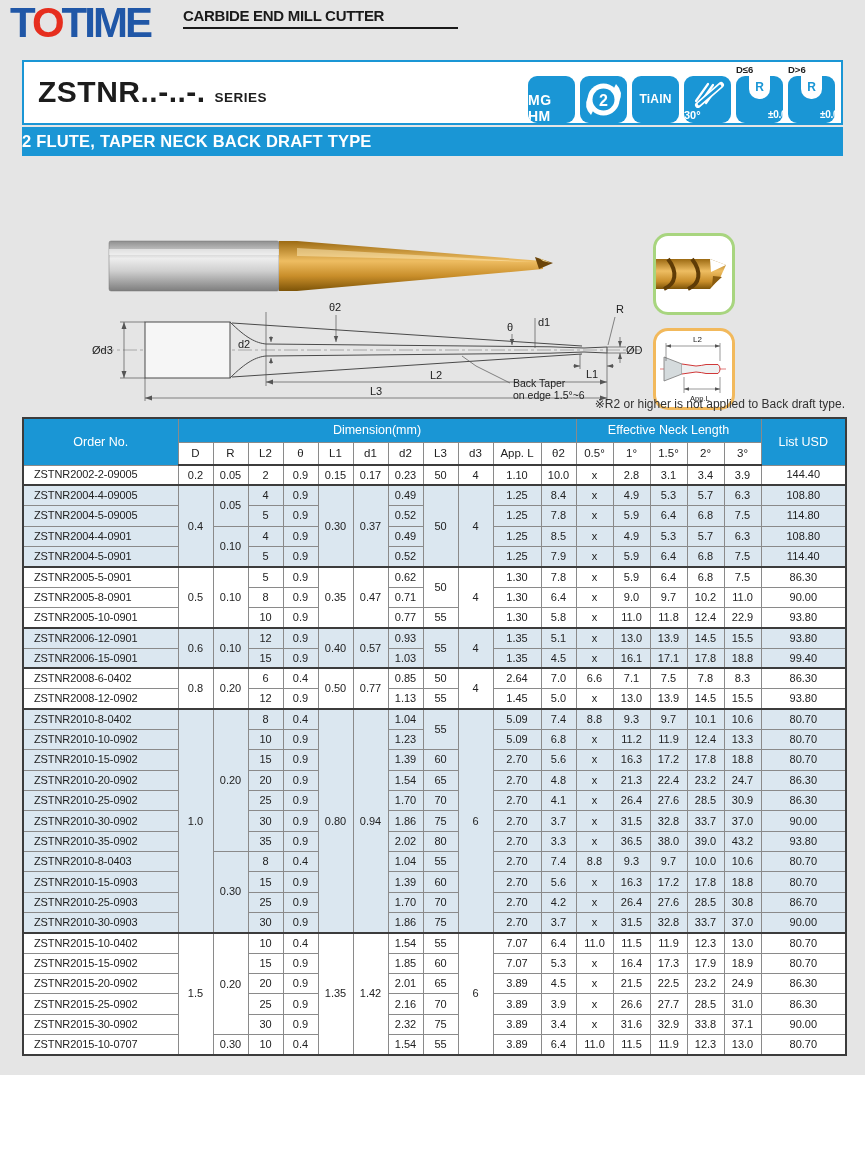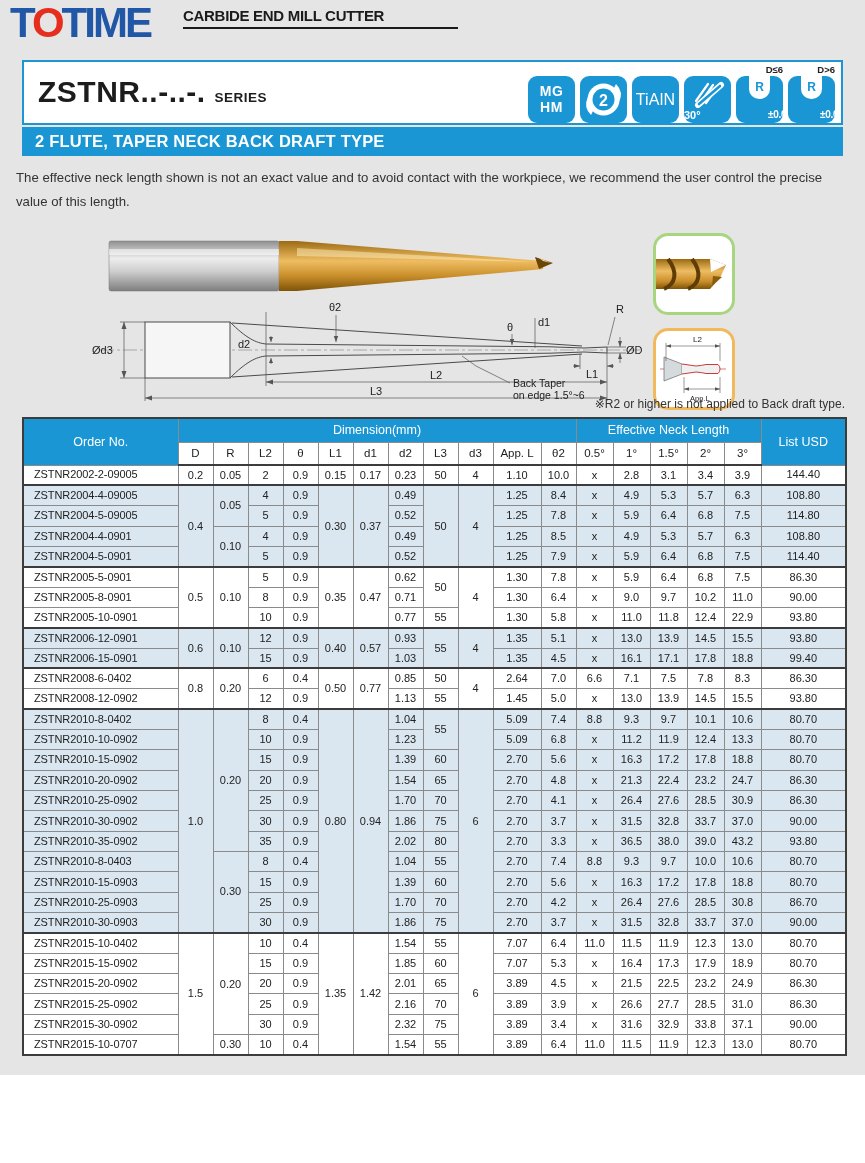--- a/index.html
+++ b/index.html
@@ -13,31 +13,31 @@
   .tagline1 { font-size:15px; font-weight:800; color:#1a1a1a; letter-spacing:-0.3px; }
   .tagline-rule { height:0; border-top:2px solid #1a1a1a; margin:3px 0 2px 0; }
   .tagline2 { font-size:15px; font-weight:800; color:#1a1a1a; letter-spacing:-0.3px; padding-left:6px; }
 
   
   .series-box { position:absolute; left:22px; top:60px; width:821px; height:65px; border:2px solid #1a96d5; background:#fff; }
   .series-title { position:absolute; left:14px; top:13px; font-size:30px; font-weight:800; color:#1c1c1c; letter-spacing:0.5px; white-space:nowrap; }
   .series-suffix { font-size:13.5px; font-weight:800; letter-spacing:0.5px; }
   .badges { position:absolute; right:6px; top:1px; display:flex; gap:5px; }
   .badge-col { width:47px; }
-  .badge-top { height:13px; font-size:9.5px; font-weight:700; color:#222; text-align:right; line-height:13px; }
+  .badge-top { height:13px; font-size:9.5px; font-weight:700; color:#222; text-align:left; line-height:13px; }
   .badge { width:47px; height:47px; background:#1a96d5; border-radius:9px; color:#fff; position:relative; overflow:hidden; }
-  .b-2line { text-align:center; font-weight:700; font-size:14px; line-height:16px; padding-top:7px; letter-spacing:0.5px; }
-  .b-1line { text-align:center; font-weight:400; font-size:16px; line-height:47px; letter-spacing:0.2px; }
+  .b-2line { text-align:left; font-weight:700; font-size:14px; line-height:16px; padding-top:16px; letter-spacing:0.5px; }
+  .b-1line { text-align:center; font-weight:700; font-size:12px; line-height:47px; letter-spacing:0.2px; }
   .b-helix-label { position:absolute; bottom:2px; width:100%; text-align:left; font-weight:700; font-size:11px; }
   .r-tooth { position:absolute; left:13px; top:0; width:21px; height:23px; background:#fff; border-radius:0 0 10px 10px; text-align:center; }
   .r-tooth span { color:#1a96d5; font-weight:800; font-size:12px; line-height:22px; }
   .b-tol { position:absolute; bottom:3px; width:100%; text-align:center; font-weight:700; font-size:10px; letter-spacing:-0.3px;padding-left:32px; }
 
   
-  .type-banner { position:absolute; left:22px; top:127px; width:821px; height:29px; background:#1a96d5; color:#fff; font-weight:700; font-size:16.5px; line-height:29px; padding-left:13px; letter-spacing:0.2px; }
+  .type-banner { position:absolute; left:22px; top:127px; width:821px; height:29px; background:#1a96d5; color:#fff; font-weight:700; font-size:16.5px; line-height:29px; letter-spacing:0.2px; }
 
   
   .description { position:absolute; left:16px; top:166px; width:836px; font-size:13.2px; color:#333; line-height:1.8; }
 
   
   .photo-svg { position:absolute; left:95px; top:236px; }
   .draw-svg  { position:absolute; left:80px; top:298px; }
   .green-box { position:absolute; left:653px; top:233px; width:82px; height:82px; border:3px solid #a8d57f; border-radius:15px; background:#fff; overflow:hidden; }
   .orange-box { position:absolute; left:653px; top:328px; width:82px; height:82px; border:3px solid #f2b95c; border-radius:15px; background:#fff; overflow:hidden; }
   .diagram-note { position:absolute; right:20px; top:397px; font-size:12px; color:#333; }
@@ -132,21 +132,20 @@
         <div class="badge">
           <div class="r-tooth"><span>R</span></div>
           <div class="b-tol">±0.010</div>
         </div>
       </div>
     </div>
   </div>
 
   <div class="type-banner">2 FLUTE, TAPER NECK BACK DRAFT TYPE</div>
 
-  <div class="description">The effective neck length shown is not an exact value and to avoid contact with the workpiece, we recommend the user control the precise value of this length.</div>
 
   <svg class="photo-svg" width="480" height="62" viewBox="0 0 480 62">
     <defs>
       <linearGradient id="gSilver" x1="0" y1="0" x2="0" y2="1">
         <stop offset="0" stop-color="#8f8f8f"></stop>
           <stop offset="0.35" stop-color="#ededed"></stop>
         <stop offset="0.6" stop-color="#cfcfcf"></stop>
           <stop offset="1" stop-color="#7e7e7e"></stop>
       </linearGradient>
       <linearGradient id="gGold" x1="0" y1="0" x2="0" y2="1">

